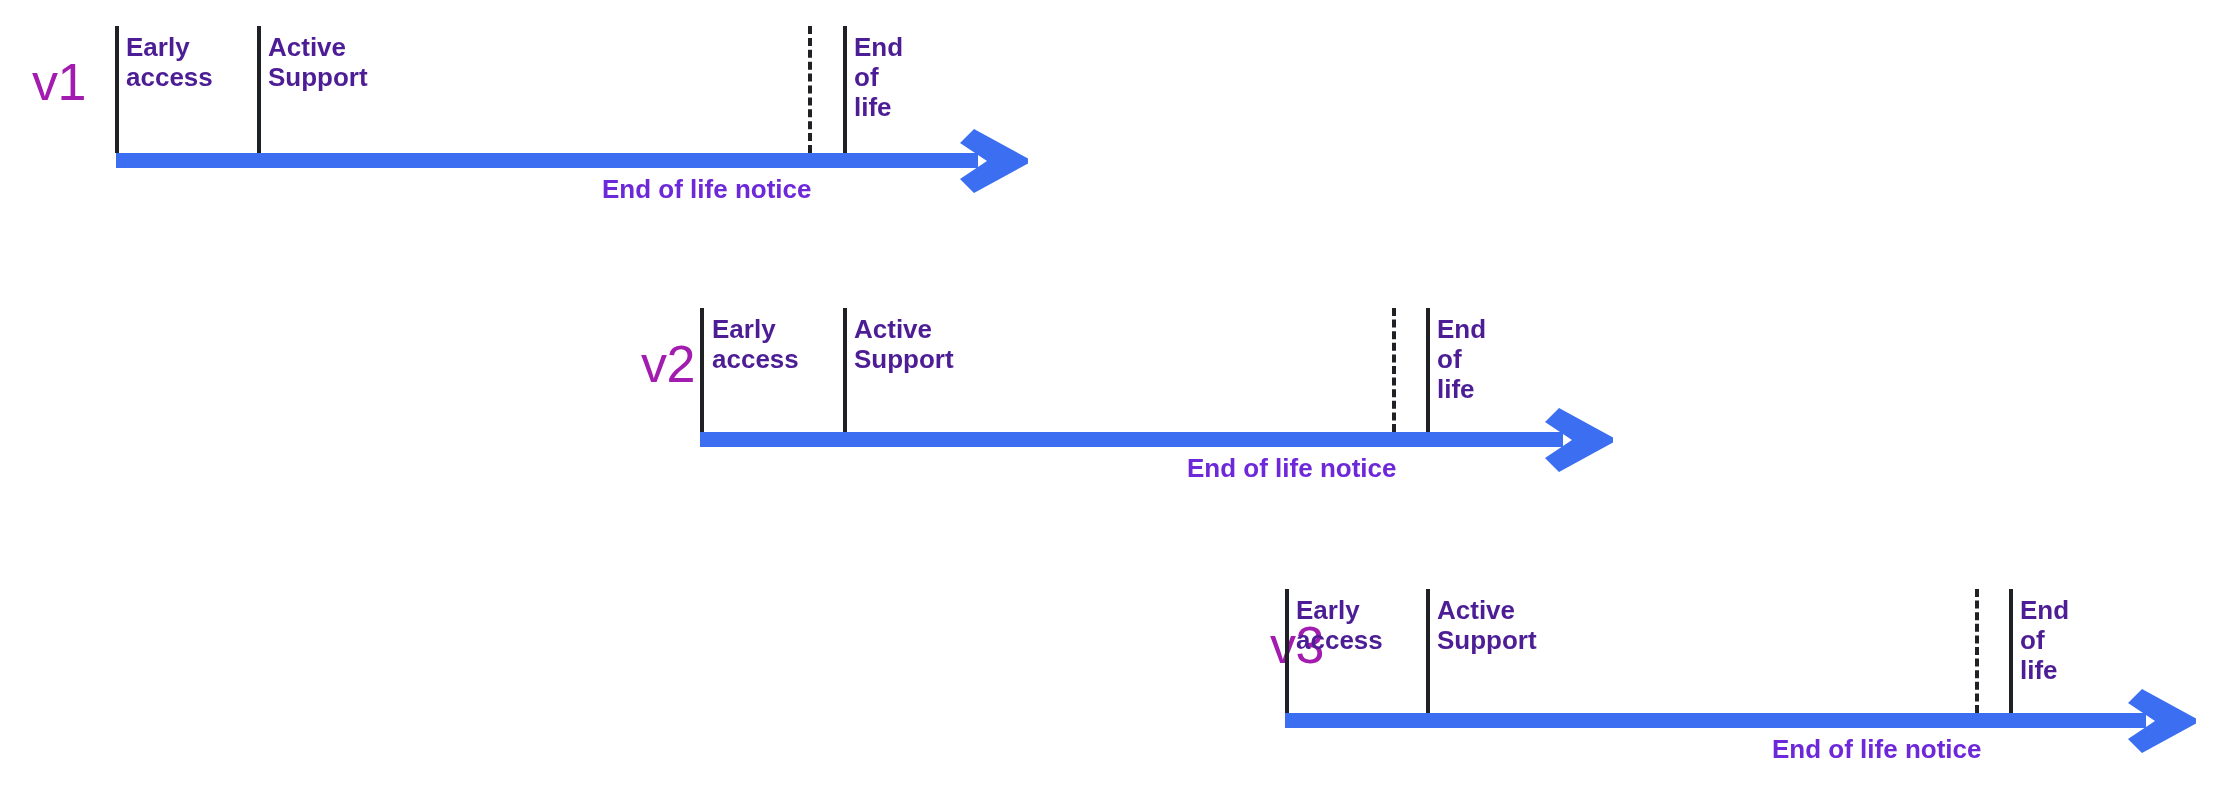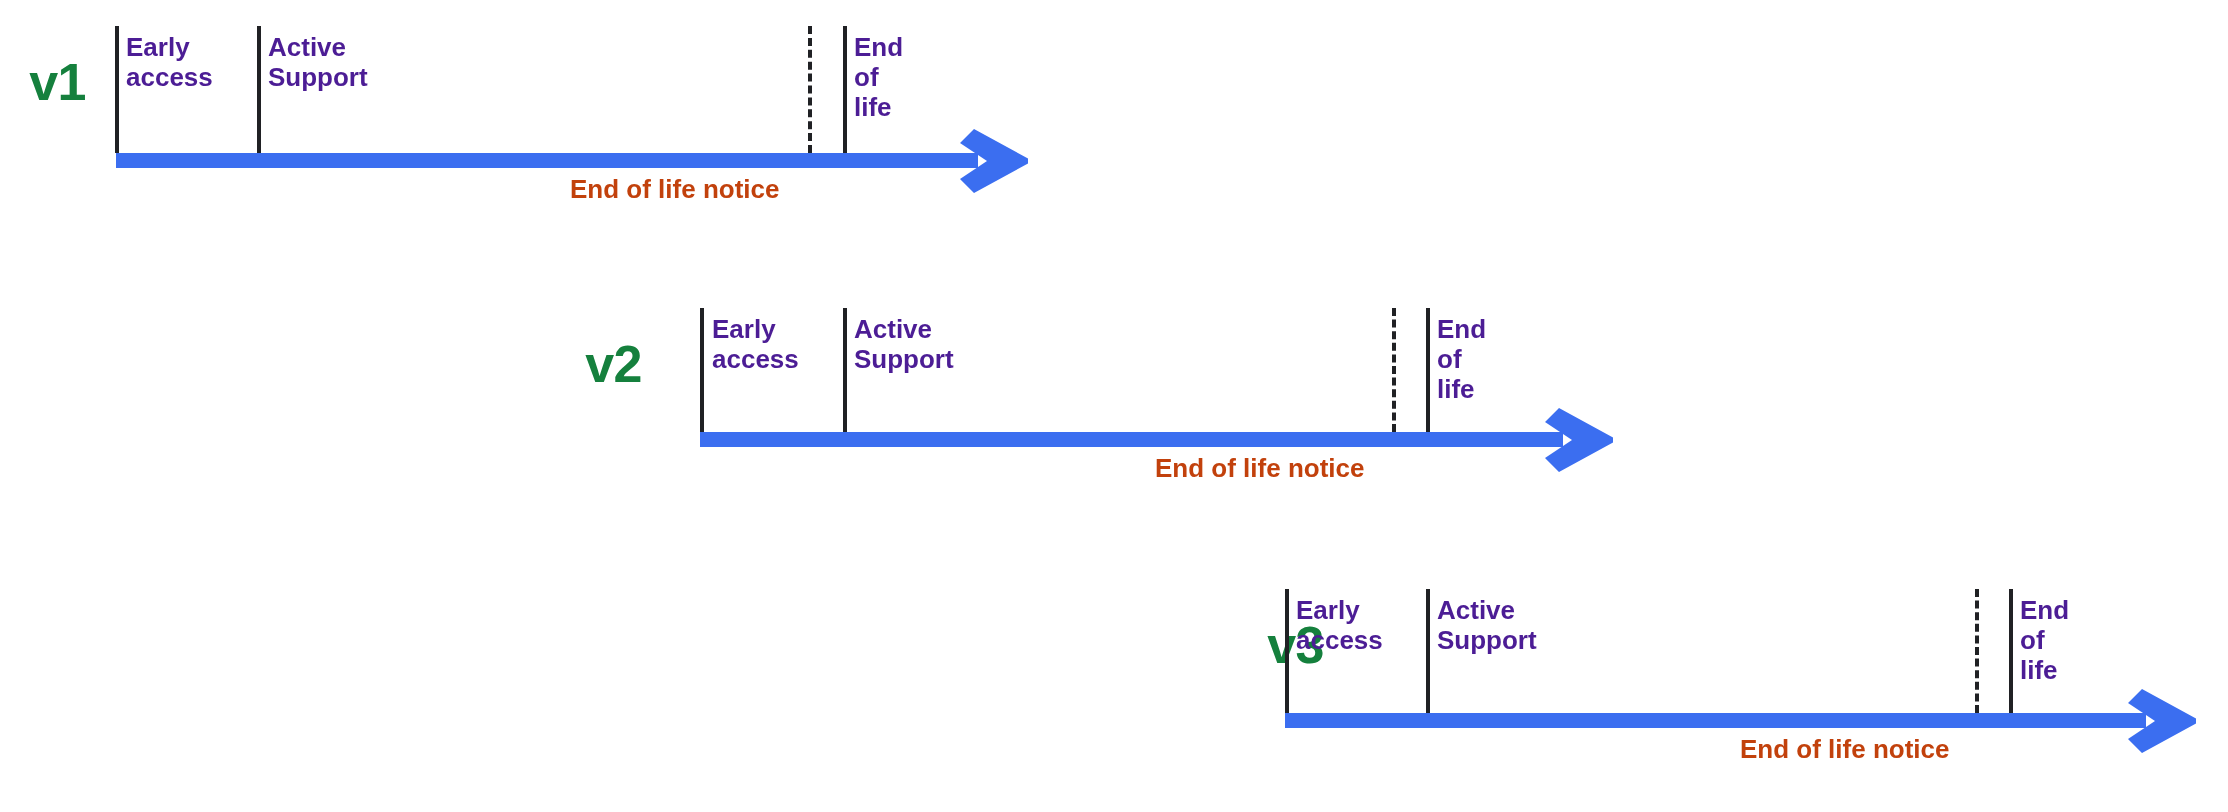--- a/index.html
+++ b/index.html
@@ -25,22 +25,22 @@
   .vrow {
     position: absolute;
     left: 0;
     top: 0;
   }
 
   
   .vlabel {
     position: absolute;
     font-size: 52px;
-    font-weight: 700;
-    color: #15803d;
+    font-weight: 400;
+    color: #a21caf;
     letter-spacing: -0.5px;
     line-height: 1;
     white-space: nowrap;
     text-align: right;
   }
 
   
   .tick {
     position: absolute;
     width: 4px;
@@ -76,22 +76,23 @@
   .arrowhead {
     position: absolute;
     display: block;
   }
 
   
   .notice-label {
     position: absolute;
     font-size: 26px;
     font-weight: 700;
-    color: #c2410c;
+    color: #6d28d9;
     white-space: nowrap;
+    margin-left: 32px;
   }
 </style>
 </head>
 <body>
 
 <div id="stage">
     <div class="vrow">
       <div class="vlabel" style="left: 18px; top: 56px; width: 68px;">v1</div>
       <div class="tick" style="left: 115px; top: 26px; height: 127px;"></div>
       <div class="tick" style="left: 257px; top: 26px; height: 127px;"></div>
@@ -101,21 +102,21 @@
 access</div>
       <div class="phase-label" style="left: 268px; top: 32px;">Active Support</div>
       <div class="phase-label" style="left: 854px; top: 32px;">End of life</div>
       <div class="bar" style="left: 116px; top: 153px; width: 862px; background: rgb(59, 110, 240);"></div>
       <svg class="arrowhead" width="72" height="64" viewBox="0 0 72 64" style="left: 960px; top: 129px;">
         <path d="M14 0 L68 29.5 L68 34.5 L14 64 L0 50 L27 32 L0 14 Z" fill="#3b6ef0"></path>
       </svg>
       <div class="notice-label" style="left: 570px; top: 174px;">End of life notice</div>
     </div>
     <div class="vrow">
-      <div class="vlabel" style="left: 574px; top: 338px; width: 68px;">v2</div>
+      <div class="vlabel" style="left: 627px; top: 338px; width: 68px;">v2</div>
       <div class="tick" style="left: 700px; top: 308px; height: 124px;"></div>
       <div class="tick" style="left: 843px; top: 308px; height: 124px;"></div>
       <div class="tick" style="left: 1426px; top: 308px; height: 124px;"></div>
       <div class="tick-dashed" style="left: 1392px; top: 308px; height: 124px;"></div>
       <div class="phase-label" style="left: 712px; top: 314px;">Early
 access</div>
       <div class="phase-label" style="left: 854px; top: 314px;">Active Support</div>
       <div class="phase-label" style="left: 1437px; top: 314px;">End of life</div>
       <div class="bar" style="left: 700px; top: 432px; width: 863px; background: rgb(59, 110, 240);"></div>
       <svg class="arrowhead" width="72" height="64" viewBox="0 0 72 64" style="left: 1545px; top: 408px;">

